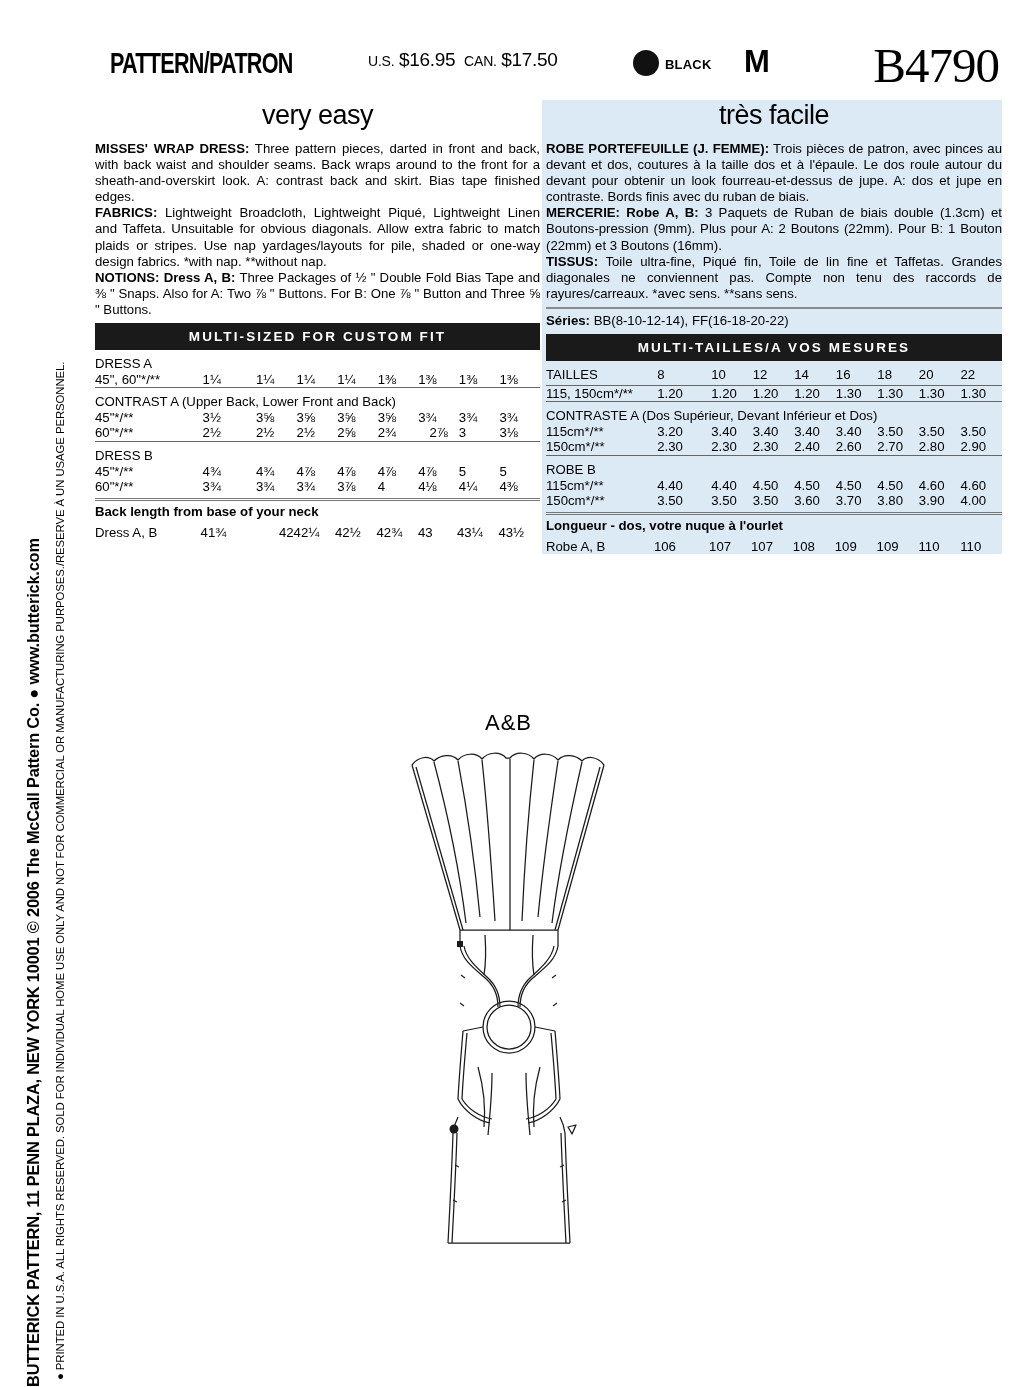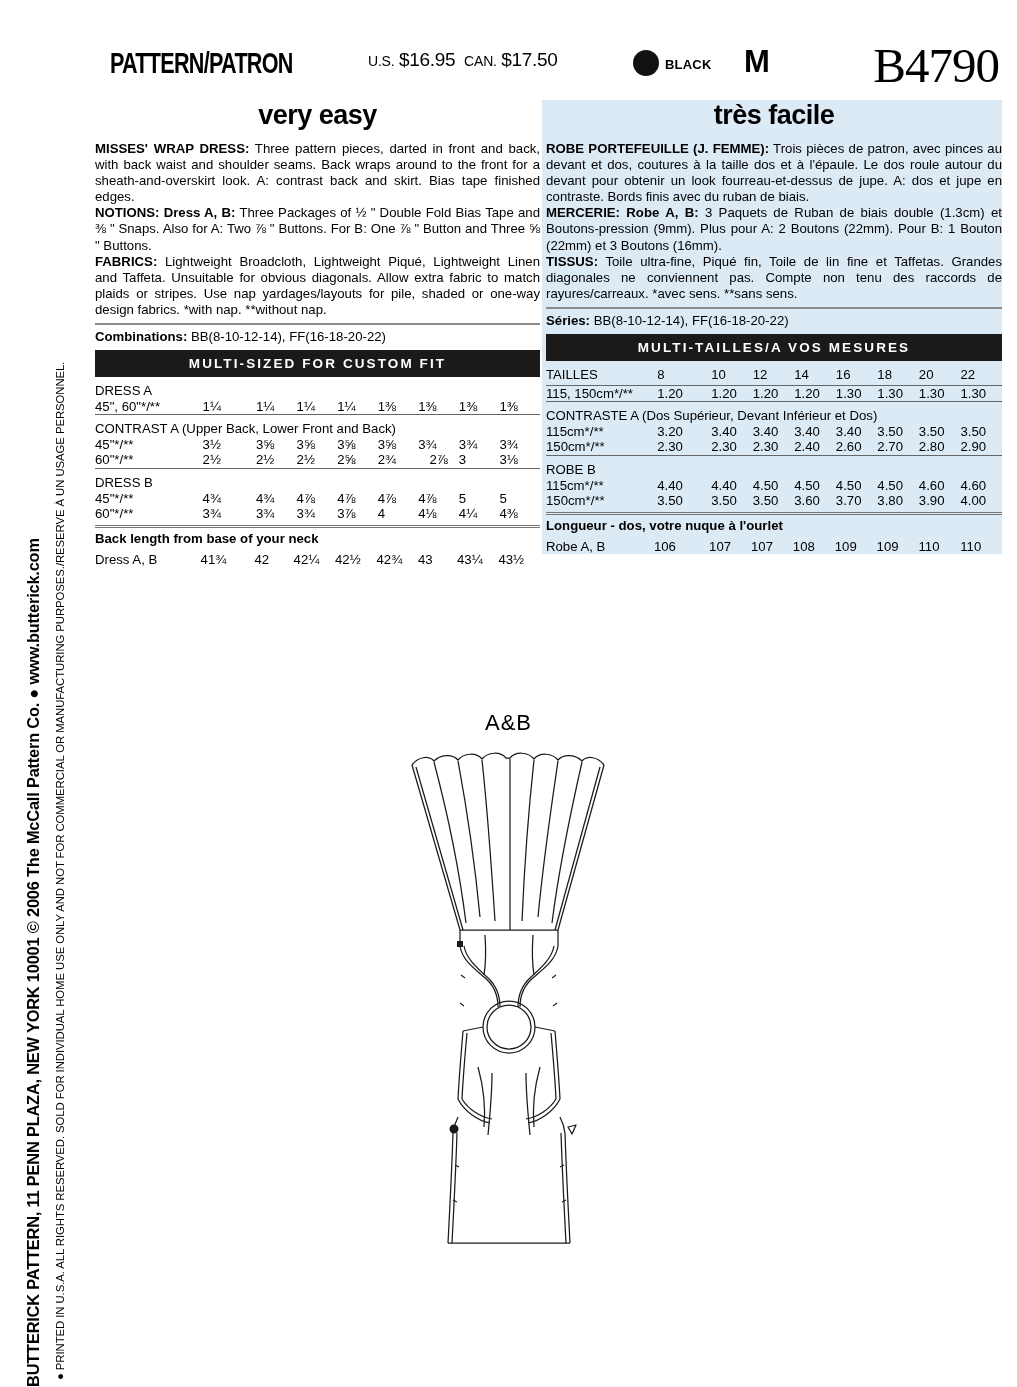--- a/index.html
+++ b/index.html
@@ -24,21 +24,21 @@
       font-weight:bold;}
   #pattern-number{position:absolute;right:18px;top:19px;
       font-family:"Liberation Serif",serif;font-size:49px;letter-spacing:-1px;}
 
   
   .col{position:absolute;top:100px;}
   #col-en{left:95px;width:445px;}
   #col-fr{left:542px;width:460px;padding-left:4px;box-sizing:border-box;
           background:#dceaf6;}
 
-  .difficulty{font-size:27px;font-weight:bold;text-align:center;
+  .difficulty{font-size:27px;font-weight:normal;text-align:center;
       margin:0 0 10px 0;letter-spacing:-.5px;}
 
   .desc{font-size:13.2px;line-height:16.1px;text-align:justify;
         margin:0;}
   .desc p{margin:0;}
   b{font-weight:bold;}
 
   .combo{font-size:13.2px;line-height:16px;margin-top:5px;padding-top:4px;
       border-top:2px solid #8a8a8a;}
 
@@ -84,25 +84,22 @@
   <div id="color-dot"></div>
   <div id="color-name">BLACK</div>
   <div id="size-letter">M</div>
   <div id="pattern-number">B4790</div>
 </div>
 
 <div class="col" id="col-en">
   <div class="difficulty">very easy</div>
   <div class="desc">
     <p><b>MISSES' WRAP DRESS:</b><span> Three pattern pieces, darted in front and back, with back waist and shoulder seams. Back wraps around to the front for a sheath-and-overskirt look. A: contrast back and skirt. Bias tape finished edges.</span></p>
+    <p><b>FABRICS:</b><span> Lightweight Broadcloth, Lightweight Piqué, Lightweight Linen and Taffeta. Unsuitable for obvious diagonals. Allow extra fabric to match plaids or stripes. Use nap yardages/layouts for pile, shaded or one-way design fabrics. *with nap. **without nap.</span></p>
     <p><b>NOTIONS: Dress A, B:</b><span> Three Packages of ½ " Double Fold Bias Tape and ⅜ " Snaps. Also for A: Two ⅞ " Buttons. For B: One ⅞ " Button and Three ⅝ " Buttons.</span></p>
-    <p><b>FABRICS:</b><span> Lightweight Broadcloth, Lightweight Piqué, Lightweight Linen and Taffeta. Unsuitable for obvious diagonals. Allow extra fabric to match plaids or stripes. Use nap yardages/layouts for pile, shaded or one-way design fabrics. *with nap. **without nap.</span></p>
-  </div>
-  <div class="combo">
-    <b>Combinations:</b><span> BB(8-10-12-14), FF(16-18-20-22)</span>
   </div>
   <div class="bar">MULTI-SIZED FOR CUSTOM FIT</div>
   <table class="yard">
     <tbody id="tb-en">
         <tr>
           <td colspan="9" class="lbl">DRESS A</td>
         </tr>
         <tr>
           <td class="lbl" style="width: 118px;">45", 60"*/**</td>
           <td class="num" style="width: 62px;">1¼</td>
@@ -172,21 +169,21 @@
         </tr>
       </tbody>
   </table>
   <div class="dblrule"></div>
   <div class="backlen-title">Back length from base of your neck</div>
   <table class="yard">
     <tbody id="bl-en">
         <tr>
           <td class="lbl" style="width: 118px;">Dress A, B</td>
           <td class="num" style="width: 62px;">41¾</td>
-          <td class="num" style="width: 46px;">42</td>
+          <td class="num" style="width: 46px; text-align: right;">42</td>
           <td class="num" style="width: 46px;">42¼</td>
           <td class="num" style="width: 46px;">42½</td>
           <td class="num" style="width: 46px;">42¾</td>
           <td class="num" style="width: 46px;">43</td>
           <td class="num" style="width: 46px;">43¼</td>
           <td class="num" style="width: 46px;">43½</td>
         </tr>
       </tbody>
   </table>
 </div>

